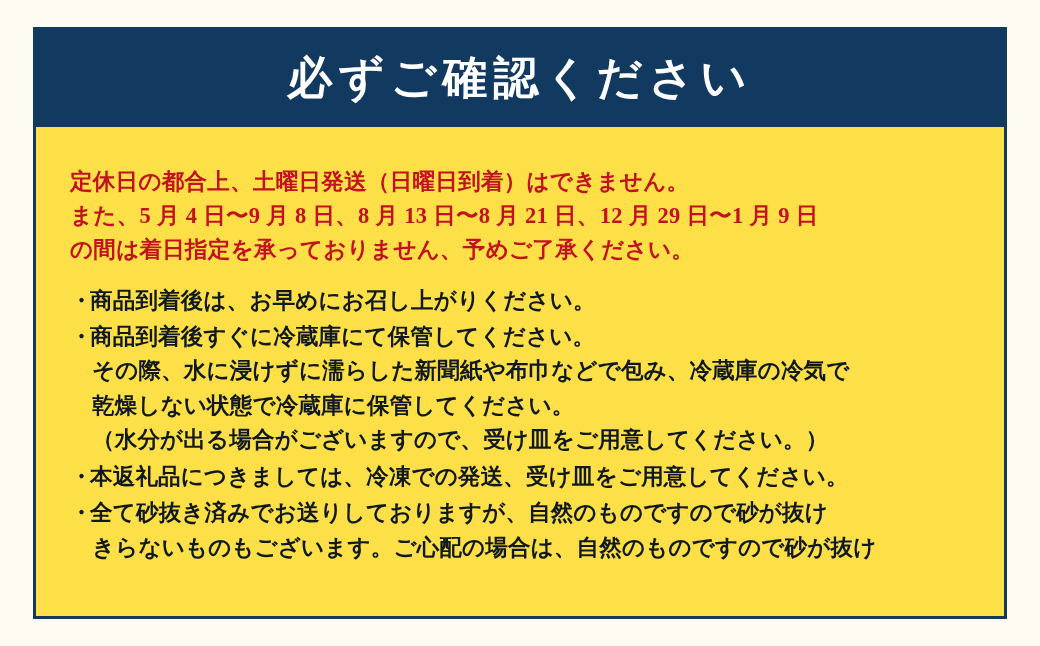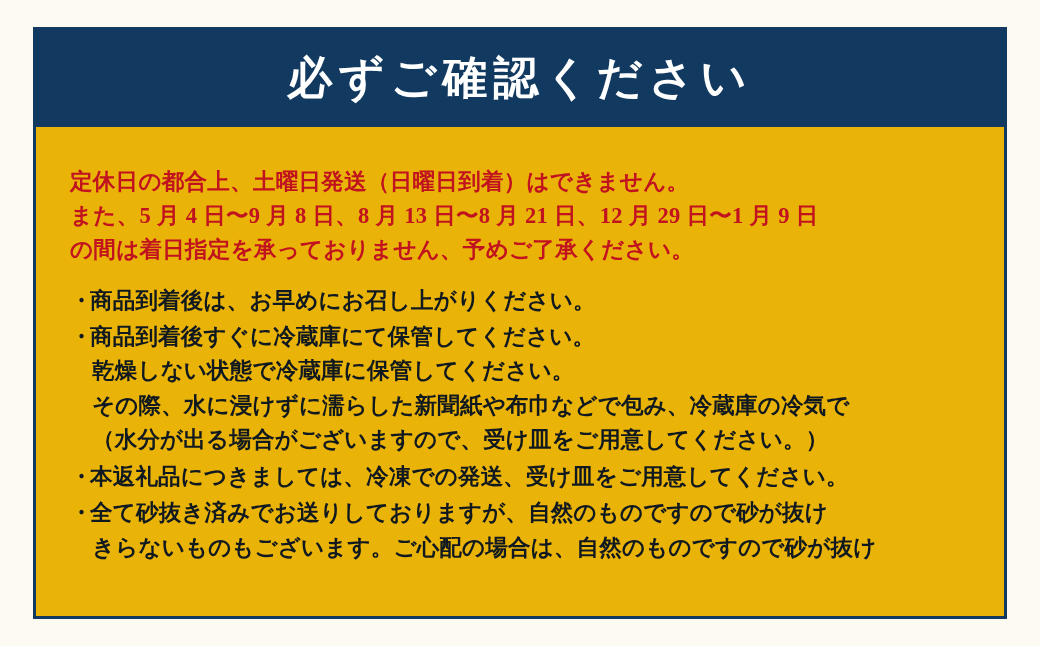--- a/index.html
+++ b/index.html
@@ -13,21 +13,21 @@
     font-family: "Liberation Serif", "DejaVu Serif", serif;
     overflow: hidden;
   }
   .notice-card {
     position: absolute;
     left: 33px;
     top: 27px;
     width: 974px;
     height: 592px;
     border: 3px solid #123a61;
-    background: #eab308;
+    background: #fde047;
     box-sizing: border-box;
   }
   .notice-header {
     background: #123a61;
     height: 97px;
     display: flex;
     align-items: center;
     justify-content: center;
   }
   .notice-header-title {
@@ -106,22 +106,22 @@
         <span class="bullet-mark">・</span>
         <span class="bullet-text">
           <span class="first">商品到着後は、お早めにお召し上がりください。</span>
         </span>
       </div>
 
       <div class="bullet-item">
         <span class="bullet-mark">・</span>
         <span class="bullet-text">
           <span class="first">商品到着後すぐに冷蔵庫にて保管してください。</span>
+          <span class="cont">その際、水に浸けずに濡らした新聞紙や布巾などで包み、冷蔵庫の冷気で</span>
           <span class="cont">乾燥しない状態で冷蔵庫に保管してください。</span>
-          <span class="cont">その際、水に浸けずに濡らした新聞紙や布巾などで包み、冷蔵庫の冷気で</span>
           <span class="cont">（水分が出る場合がございますので、受け皿をご用意してください。）</span>
         </span>
       </div>
 
       <div class="bullet-item">
         <span class="bullet-mark">・</span>
         <span class="bullet-text">
           <span class="first">本返礼品につきましては、冷凍での発送、受け皿をご用意してください。</span>
         </span>
       </div>

